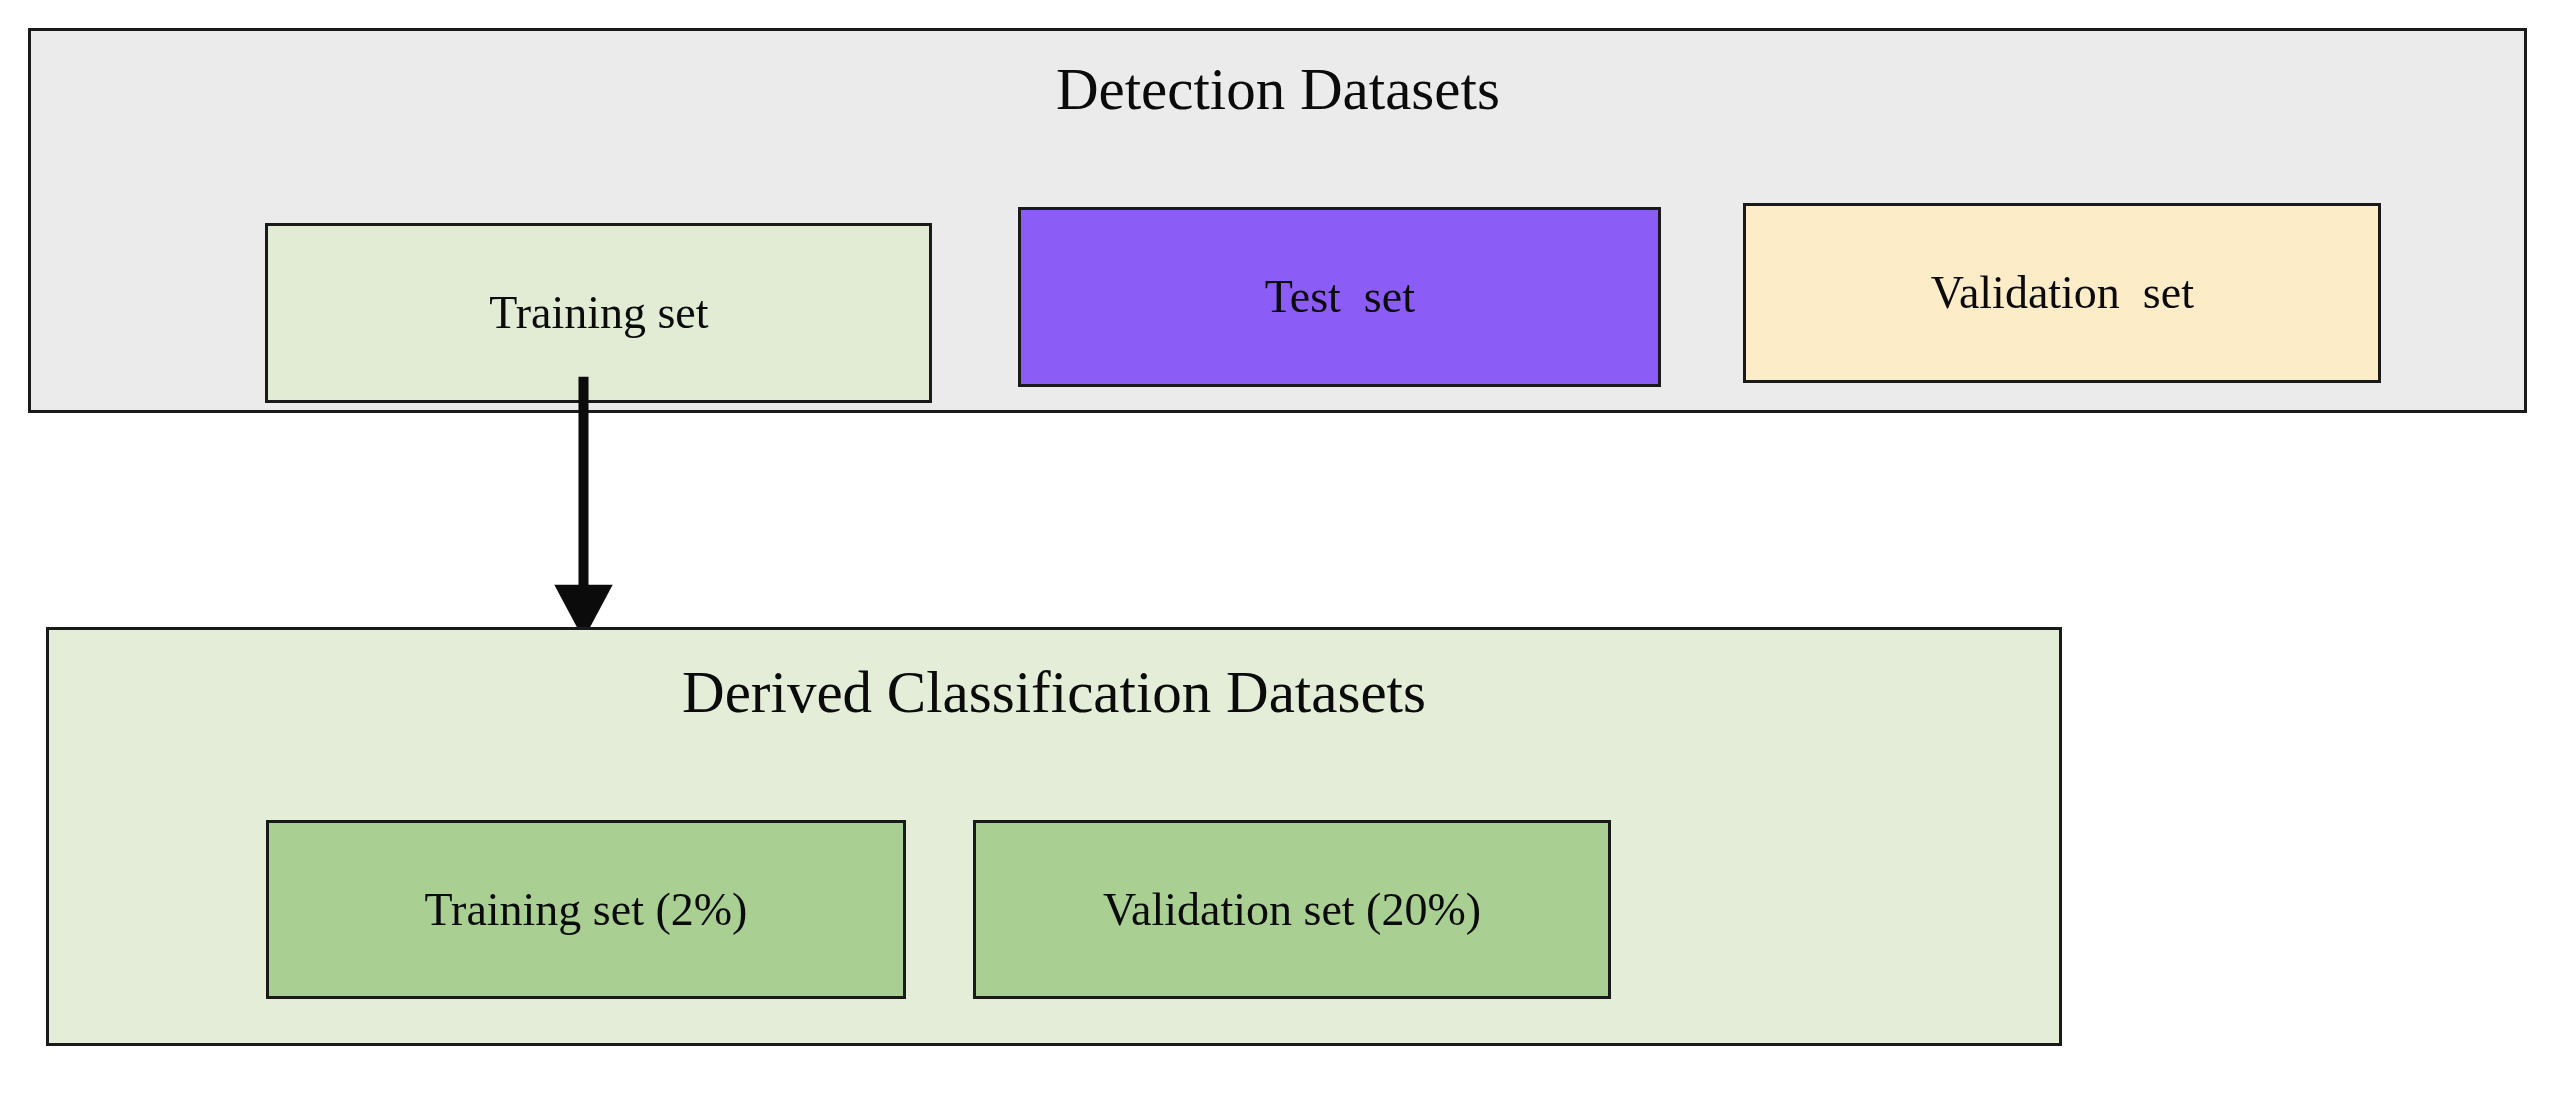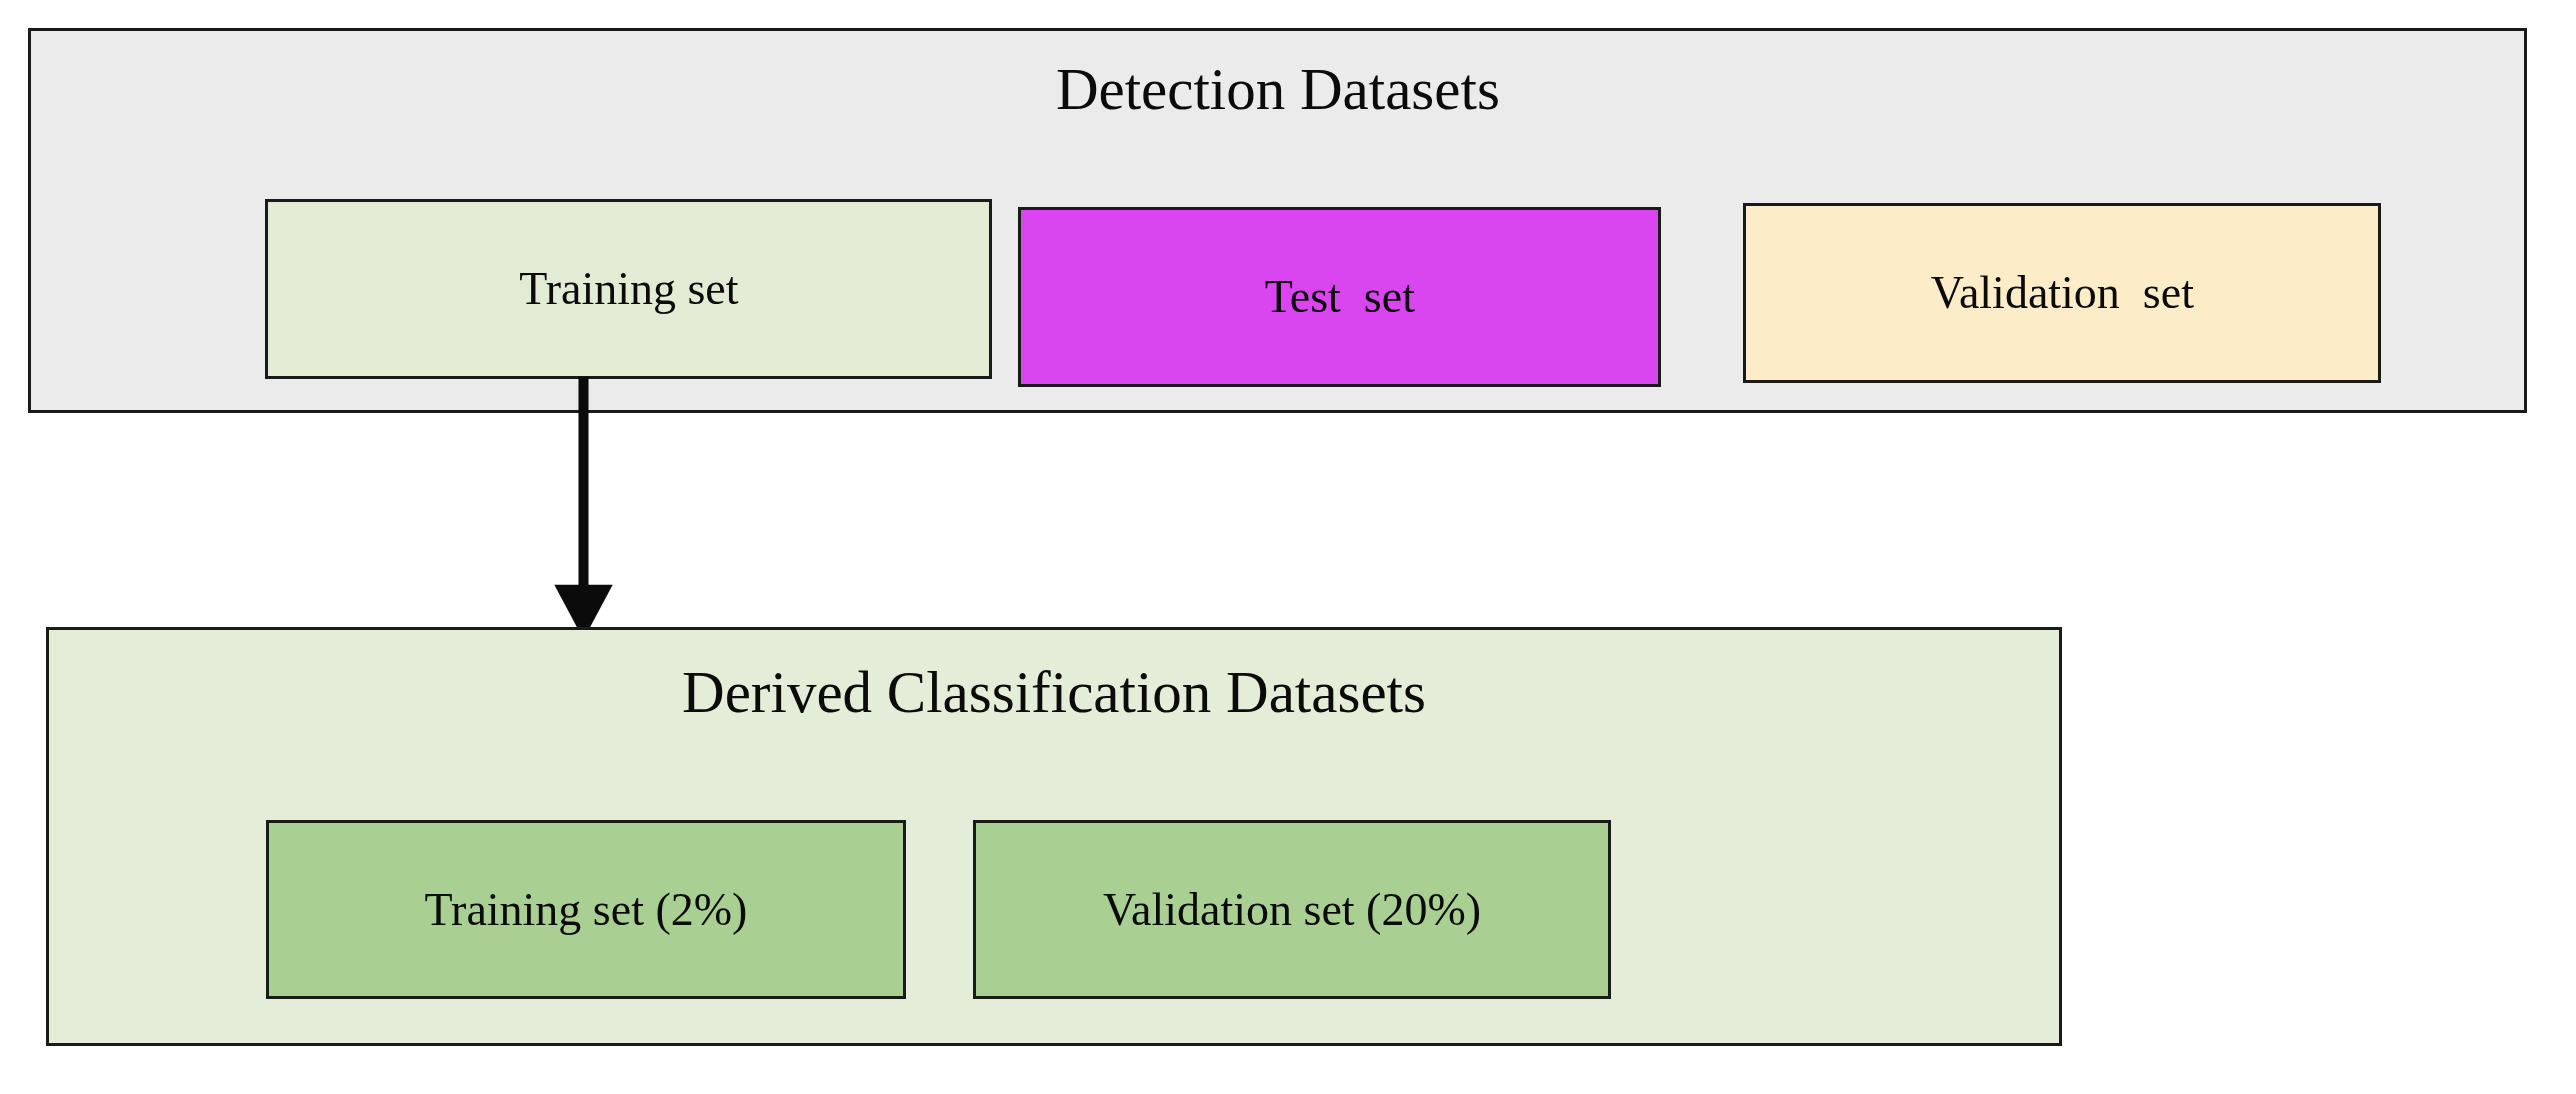--- a/index.html
+++ b/index.html
@@ -77,22 +77,22 @@
     display: flex;
     align-items: center;
     justify-content: center;
     color: #0b0b0b;
     font-size: 46px;
     line-height: 1;
     white-space: pre;
   }
 
   
-  #box-training       { left: 234px;  top: 168px; width: 727px; height: 180px; background: #e2ecd5; }
-  #box-test           { left: 987px; top: 176px; width: 643px; height: 180px; background: #d946ef; }
+  #box-training       { left: 234px;  top: 192px; width: 667px; height: 180px; background: #e2ecd5; }
+  #box-test           { left: 987px; top: 176px; width: 643px; height: 180px; background: #8b5cf6; }
   #box-validation     { left: 1712px; top: 172px; width: 638px; height: 180px; background: #fdecc8; }
 
   
   #box-training-80    { left: 217px;  top: 190px; width: 640px; height: 179px; background: #a9cf92; }
   #box-validation-20  { left: 924px; top: 190px; width: 638px; height: 179px; background: #a9cf92; align-items: center; }
 
   
   #connector-arrow {
     position: absolute;
     left: 547px;

